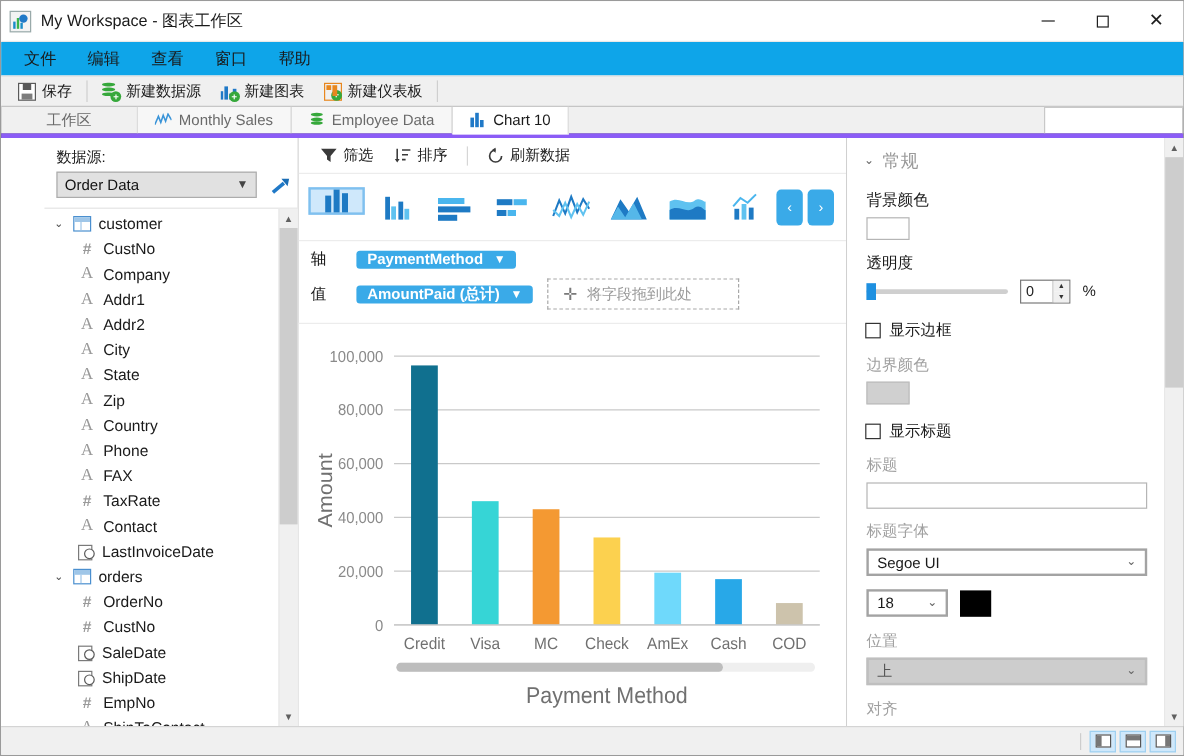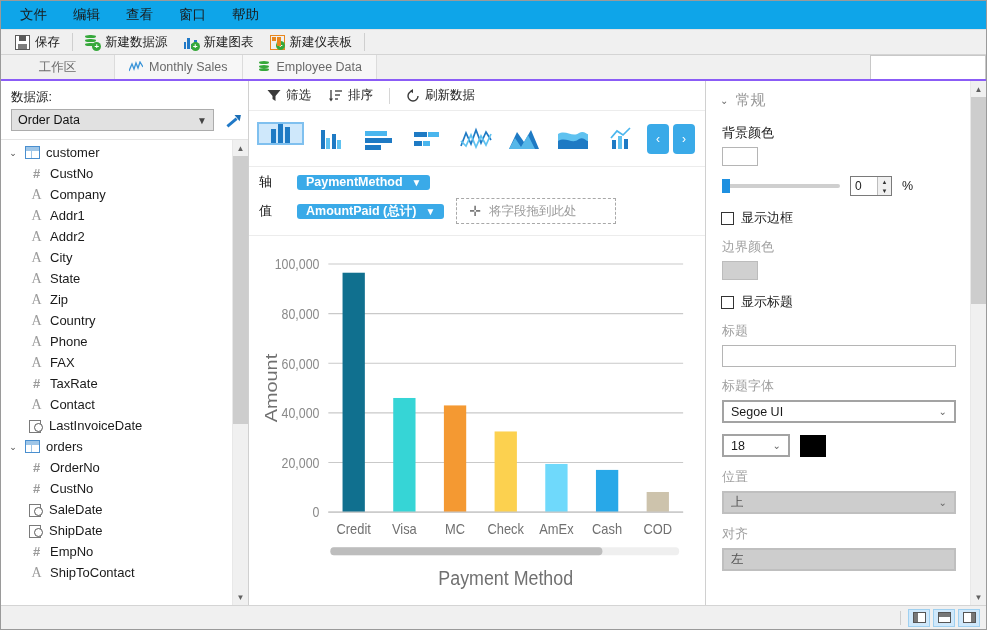--- a/index.html
+++ b/index.html
@@ -59,41 +59,41 @@
   
   .ic-db { border:1.5px solid #e8871e; }
   .ic-db::before { content:""; position:absolute; left:1px; top:1px; width:4px; height:4px; background:#e8871e; }
   .ic-db::after { content:""; position:absolute; left:6.5px; top:1px; width:4px; height:9px; background:#e8871e; }
   
   .ic-th::before { content:""; position:absolute; left:0; top:2px; width:9px; height:9px; border:1.5px solid #6a6a6a; background:#fff; }
   .ic-th::after { content:""; position:absolute; left:4px; top:0px; width:9px; height:9px; border:1.5px solid #9a9a9a; background:#fff; }
 
   
   .tabbar { height:26px; flex:0 0 26px; display:flex; background:#404040;
-            border-bottom:2px solid #8b5cf6; }
+            border-bottom:4px solid #8b5cf6; }
   .tab { display:flex; align-items:center; gap:6px; padding:0 14px; font-size:12.5px;
          color:#6a6a6a; border-right:1px solid #dcdcdc; background:#f7f7f7; }
   .tab.active { background:#fff; color:#1a1a1a; border-bottom:1px solid #fff; margin-bottom:-1px; }
   .tab.first { width:114px; justify-content:center; background:#f0f0f0; }
   .tab.blank { flex:1; background:#f0f0f0; border-right:none; }
   .tab.pad { width:116px; background:#fff; border:1px solid #c8c8c8; border-bottom:none; }
   .tabi { width:14px; height:12px; position:relative; flex:0 0 14px; }
   .ic-wave svg { display:block; }
   .ic-stack span { position:absolute; left:2px; width:10px; height:3px; border-radius:50%; background:#36a83b; }
   .ic-stack span:nth-child(1){top:0;} .ic-stack span:nth-child(2){top:3.5px;} .ic-stack span:nth-child(3){top:7px;}
   .ic-bars i { position:absolute; bottom:0; width:3px; background:#2079c7; }
   .ic-bars i:nth-child(1){ left:1px; height:8px; } .ic-bars i:nth-child(2){ left:5px; height:12px; }
   .ic-bars i:nth-child(3){ left:9px; height:6px; }
 
   
   .body { flex:1; display:flex; min-height:0; background:#fff; }
 
   
   .left { width:248px; flex:0 0 248px; display:flex; flex-direction:column;
-          border-right:1px solid #d0d0d0; background:#fff; min-height:0; }
+          border-right:1px solid #d0d0d0; background:#fff; min-height:0;padding-left:36px; }
   .ds-label { padding:8px 10px 3px 10px; font-size:12.5px; color:#1a1a1a; }
   .ds-row { display:flex; align-items:center; padding:0 8px 8px 10px; gap:10px; }
   .ds-select { flex:1; height:22px; background:#e1e1e1; border:1px solid #acacac;
                display:flex; align-items:center; padding:0 6px; font-size:12.5px; color:#111; }
   .ds-select .cv { margin-left:auto; color:#444; font-size:10px; }
   .pencil { width:16px; height:16px; position:relative; flex:0 0 16px; }
   .pencil::before { content:""; position:absolute; left:2px; top:9px; width:12px; height:3px;
                     background:#2079c7; transform:rotate(-40deg); }
   .pencil::after { content:""; position:absolute; left:11px; top:2px; width:0; height:0;
                    border-left:4px solid transparent; border-right:4px solid transparent;
@@ -197,20 +197,40 @@
   .sb-gl.l::before { content:""; position:absolute; left:0; top:0; bottom:0; width:4px; background:#777; }
   .sb-gl.t::before { content:""; position:absolute; left:0; right:0; top:0; height:4px; background:#777; }
   .sb-gl.r::before { content:""; position:absolute; right:0; top:0; bottom:0; width:4px; background:#777; }
   .sb-sep { width:1px; height:14px; background:#cdcdcd; margin:0 4px; }
 </style>
 </head>
 <body>
 
 <div id="app">
 
+  <div class="titlebar">
+    <div class="title-icon">
+      <i class="ti-a"></i>
+        <i class="ti-b"></i>
+        <i class="ti-c"></i>
+        <i class="ti-d"></i>
+    </div>
+    <div class="title-text">My Workspace - 图表工作区</div>
+    <div class="win-btns">
+      <div class="win-btn">
+          <span class="wb-min"></span>
+        </div>
+      <div class="win-btn">
+          <span class="wb-max"></span>
+        </div>
+      <div class="win-btn close">
+          <span class="wb-cls">✕</span>
+        </div>
+    </div>
+  </div>
 
   <div class="menubar">
     <div class="menu-item">文件</div>
     <div class="menu-item">编辑</div>
     <div class="menu-item">查看</div>
     <div class="menu-item">窗口</div>
     <div class="menu-item">帮助</div>
   </div>
 
   <div class="toolbar">
@@ -259,20 +279,28 @@
       </span>
       <span>Monthly Sales</span>
     </div>
     <div class="tab">
       <span class="tabi ic-stack">
           <span></span>
           <span></span>
           <span></span>
         </span>
       <span>Employee Data</span>
+    </div>
+    <div class="tab active">
+      <span class="tabi ic-bars">
+          <i></i>
+          <i></i>
+          <i></i>
+        </span>
+      <span>Chart 10</span>
     </div>
     <div class="tab blank"></div>
     <div class="tab pad"></div>
   </div>
 
   <div class="body">
 
     <div class="left">
       <div class="ds-label">数据源:</div>
       <div class="ds-row">
@@ -546,20 +574,21 @@
     <div class="right">
       <div class="right-content">
         <div class="sect-head">
           <span class="cv">⌄</span>
           <span>常规</span>
         </div>
 
         <div class="p-lab">背景颜色</div>
         <div class="swatch"></div>
 
+        <div class="p-lab">透明度</div>
         <div class="slider-row">
           <div class="slider">
               <div class="knob"></div>
             </div>
           <div class="spin">
             <span>0</span>
             <span class="arrows">
                 <i>▲</i>
                 <i>▼</i>
               </span>

